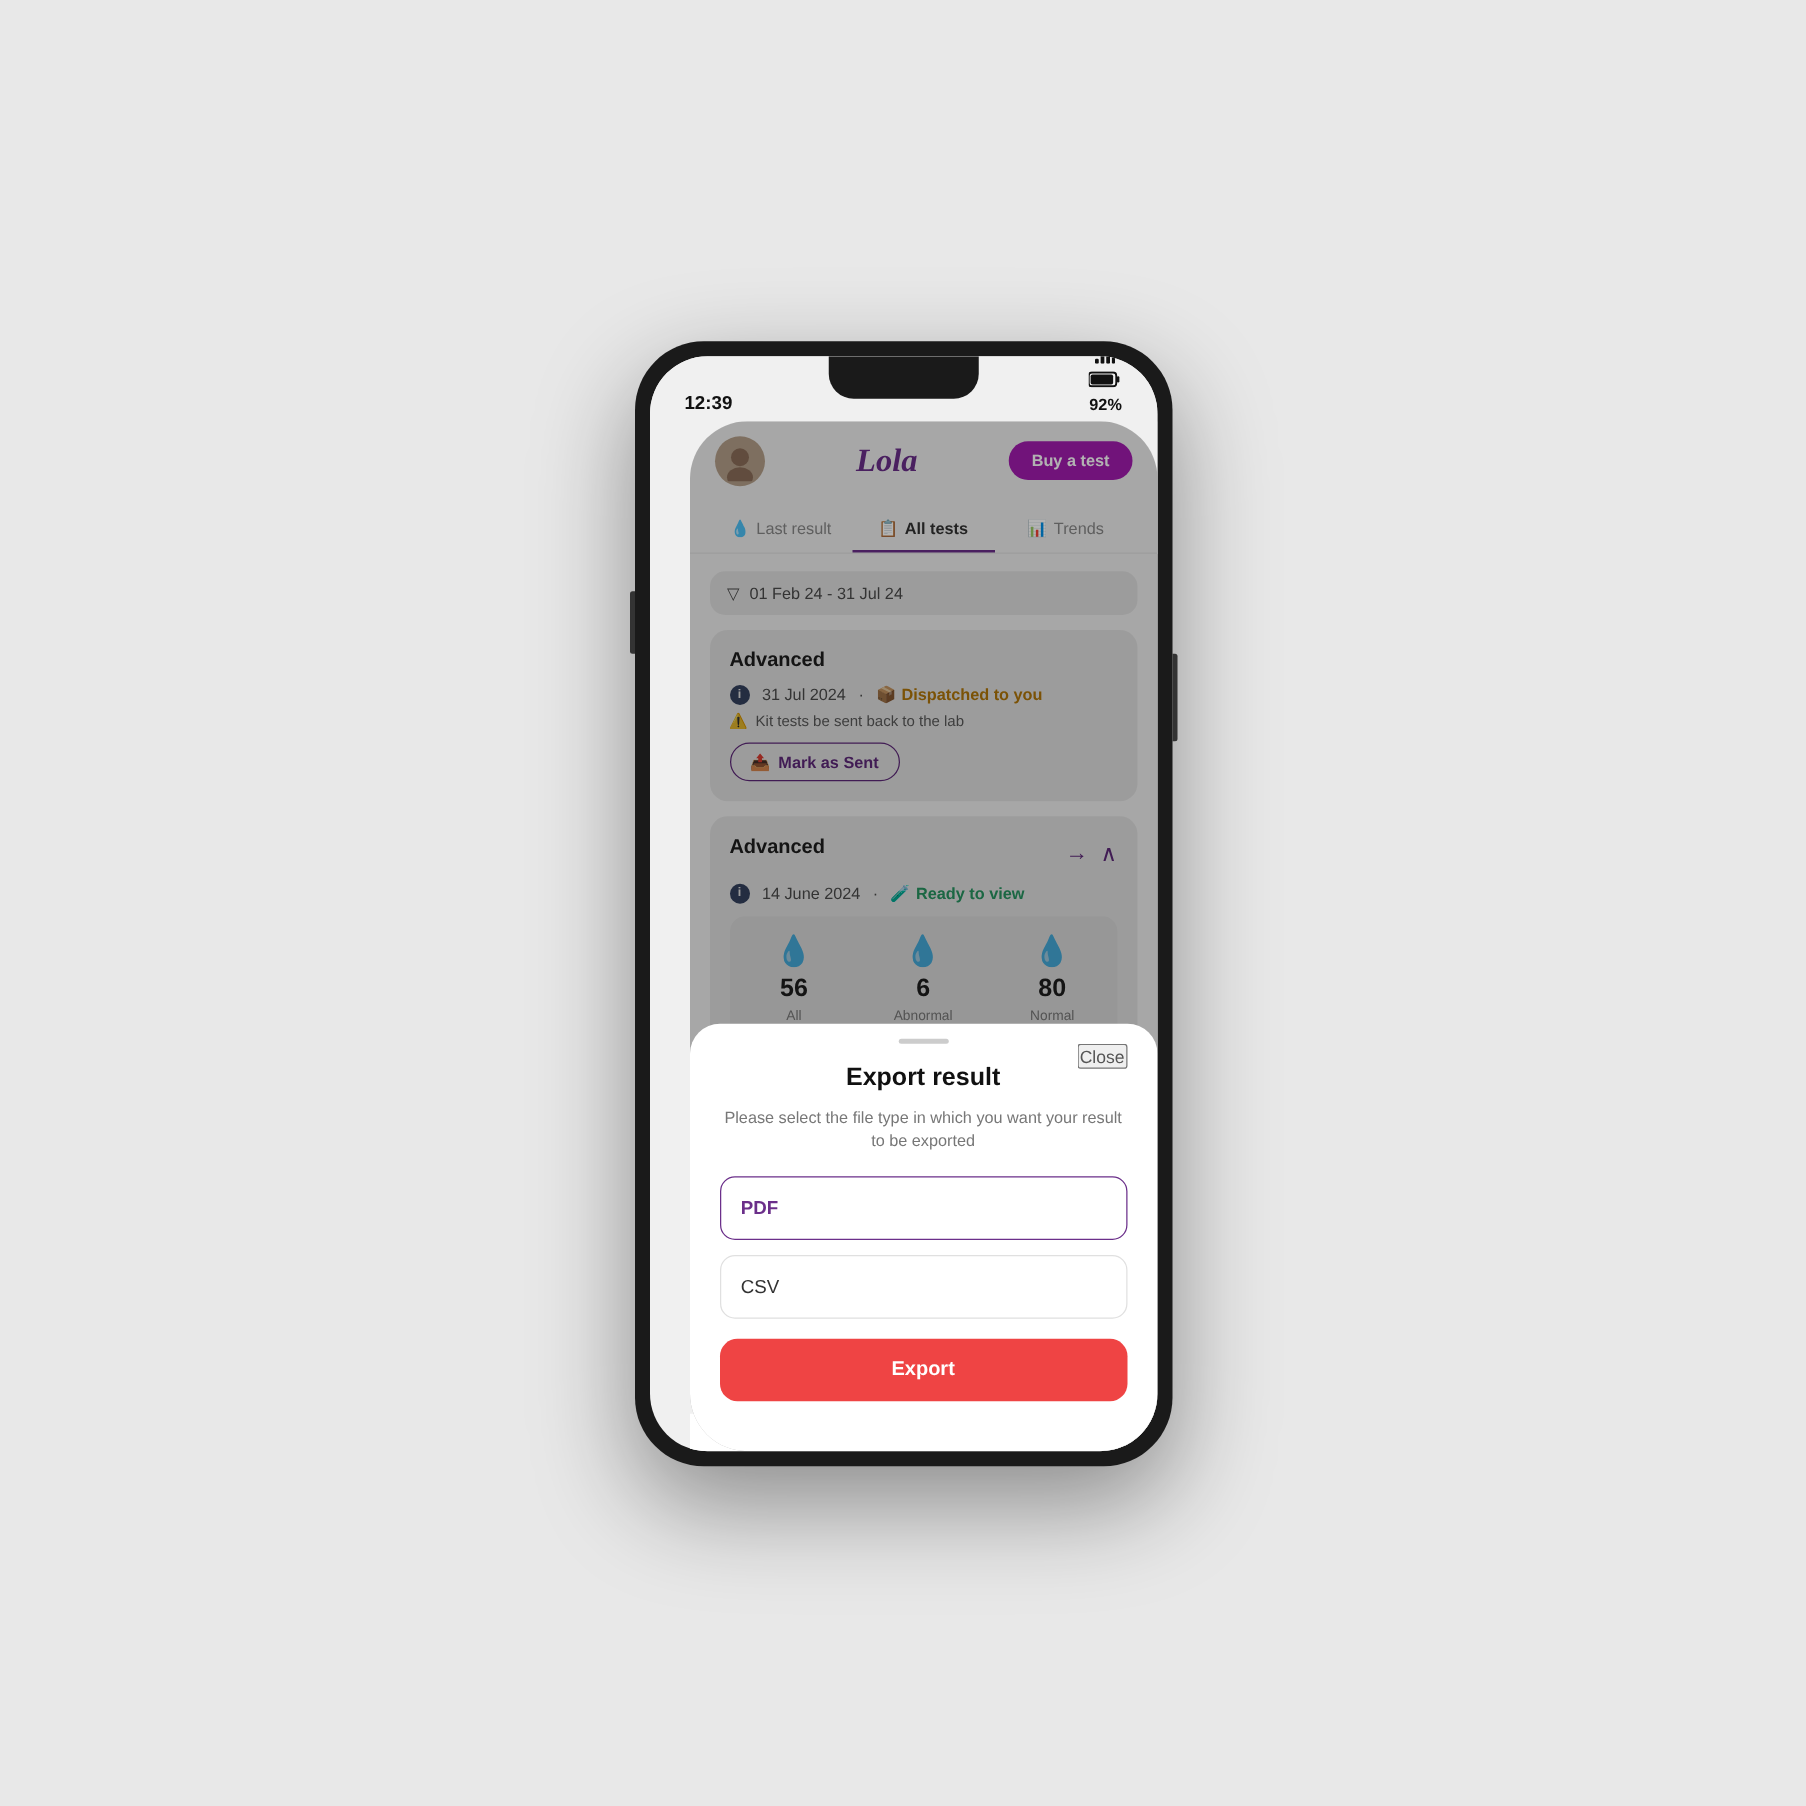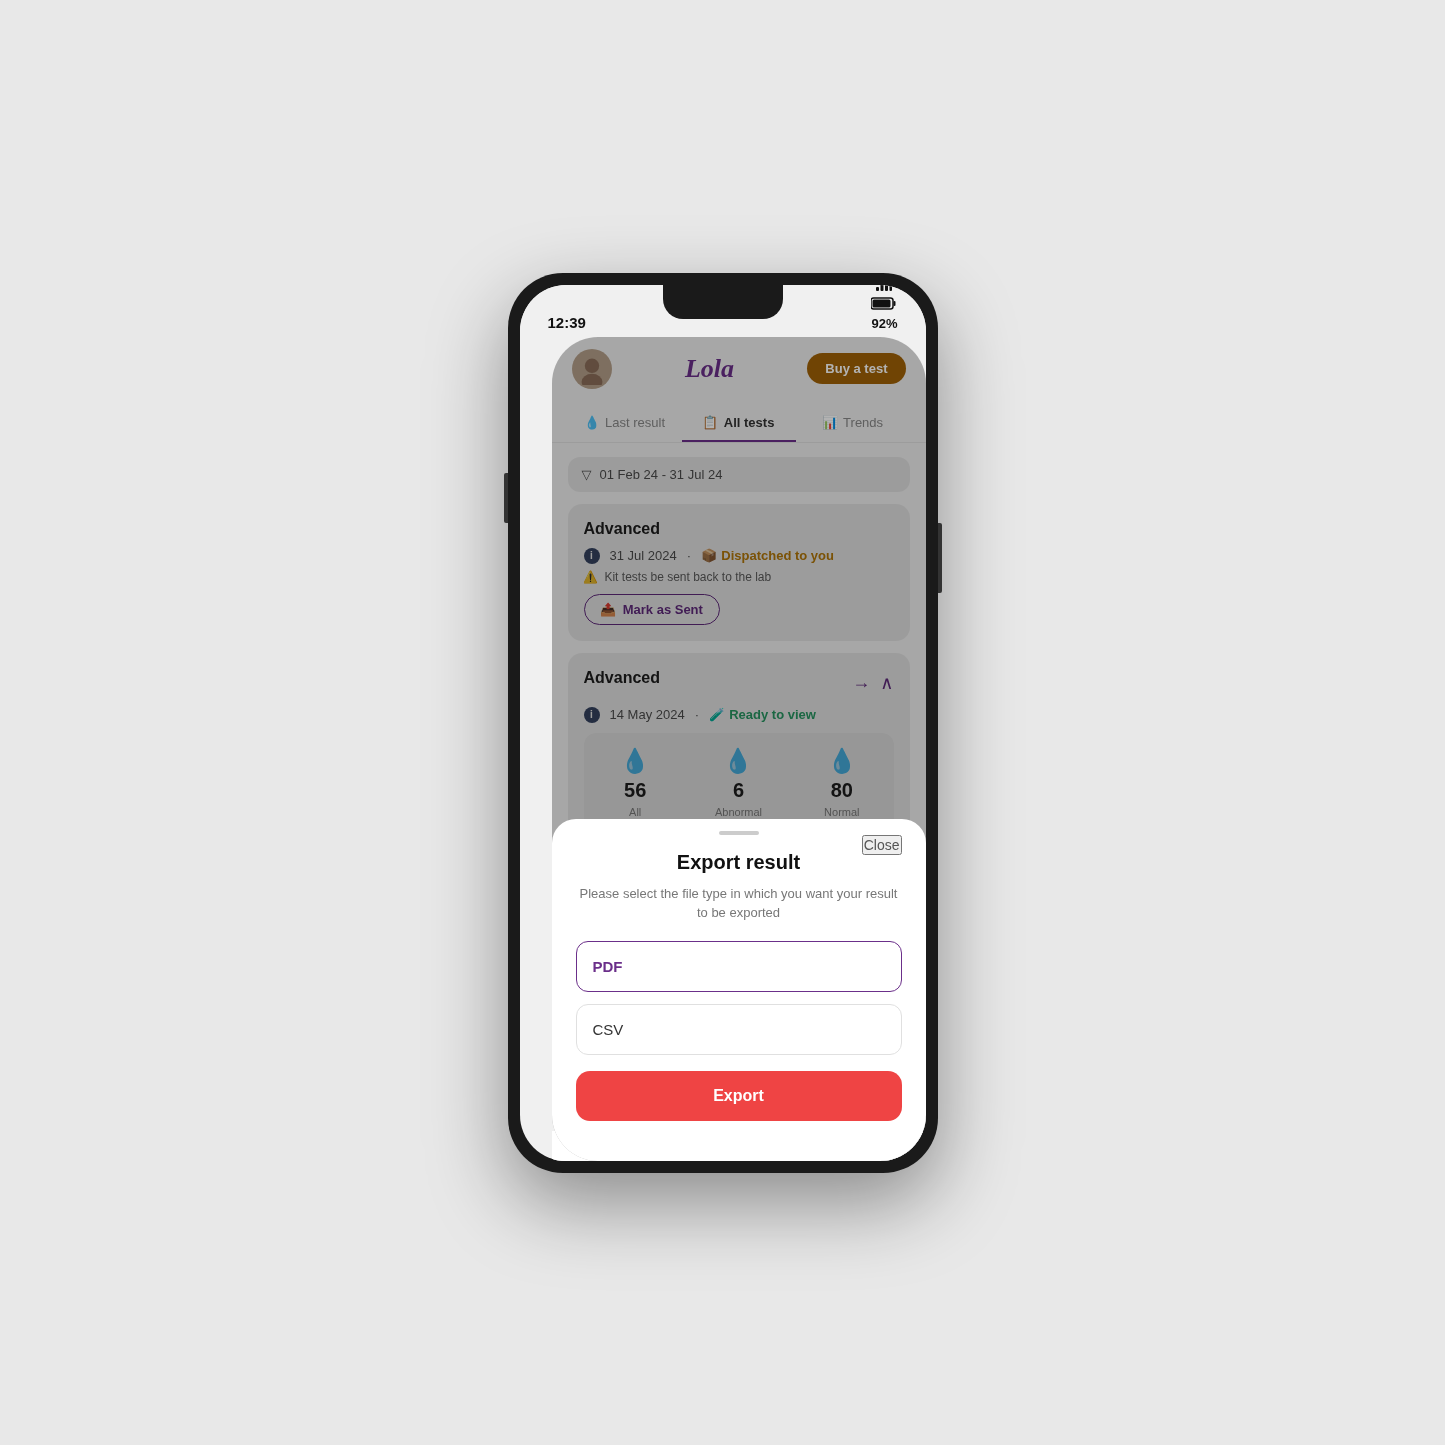--- a/index.html
+++ b/index.html
@@ -113,21 +113,21 @@
 
     .app-logo {
       font-size: 26px;
       font-style: italic;
       font-weight: 700;
       color: #6b2f8a;
       font-family: Georgia, serif;
     }
 
     .buy-test-btn {
-      background: #a16207;
+      background: #a21caf;
       color: #fff;
       border: none;
       border-radius: 20px;
       padding: 8px 18px;
       font-size: 13px;
       font-weight: 600;
       cursor: pointer;
     }
 
     
@@ -570,21 +570,21 @@
         <div class="test-card">
           <div class="card-top-row">
             <div class="card-title">Advanced</div>
             <div style="display:flex;gap:10px;align-items:center;">
               <span class="arrow-btn">→</span>
               <span class="arrow-btn">∧</span>
             </div>
           </div>
           <div class="card-meta-row">
             <span class="info-icon">i</span>
-            <span>14 May 2024</span>
+            <span>14 June 2024</span>
             <span>·</span>
             <span class="badge-ready">
               <span>🧪</span>
               <span>Ready to view</span>
             </span>
           </div>
 
           <div class="metrics-row">
             <div class="metric-item">
               <span class="metric-icon" style="color:#4a90d9;">💧</span>

